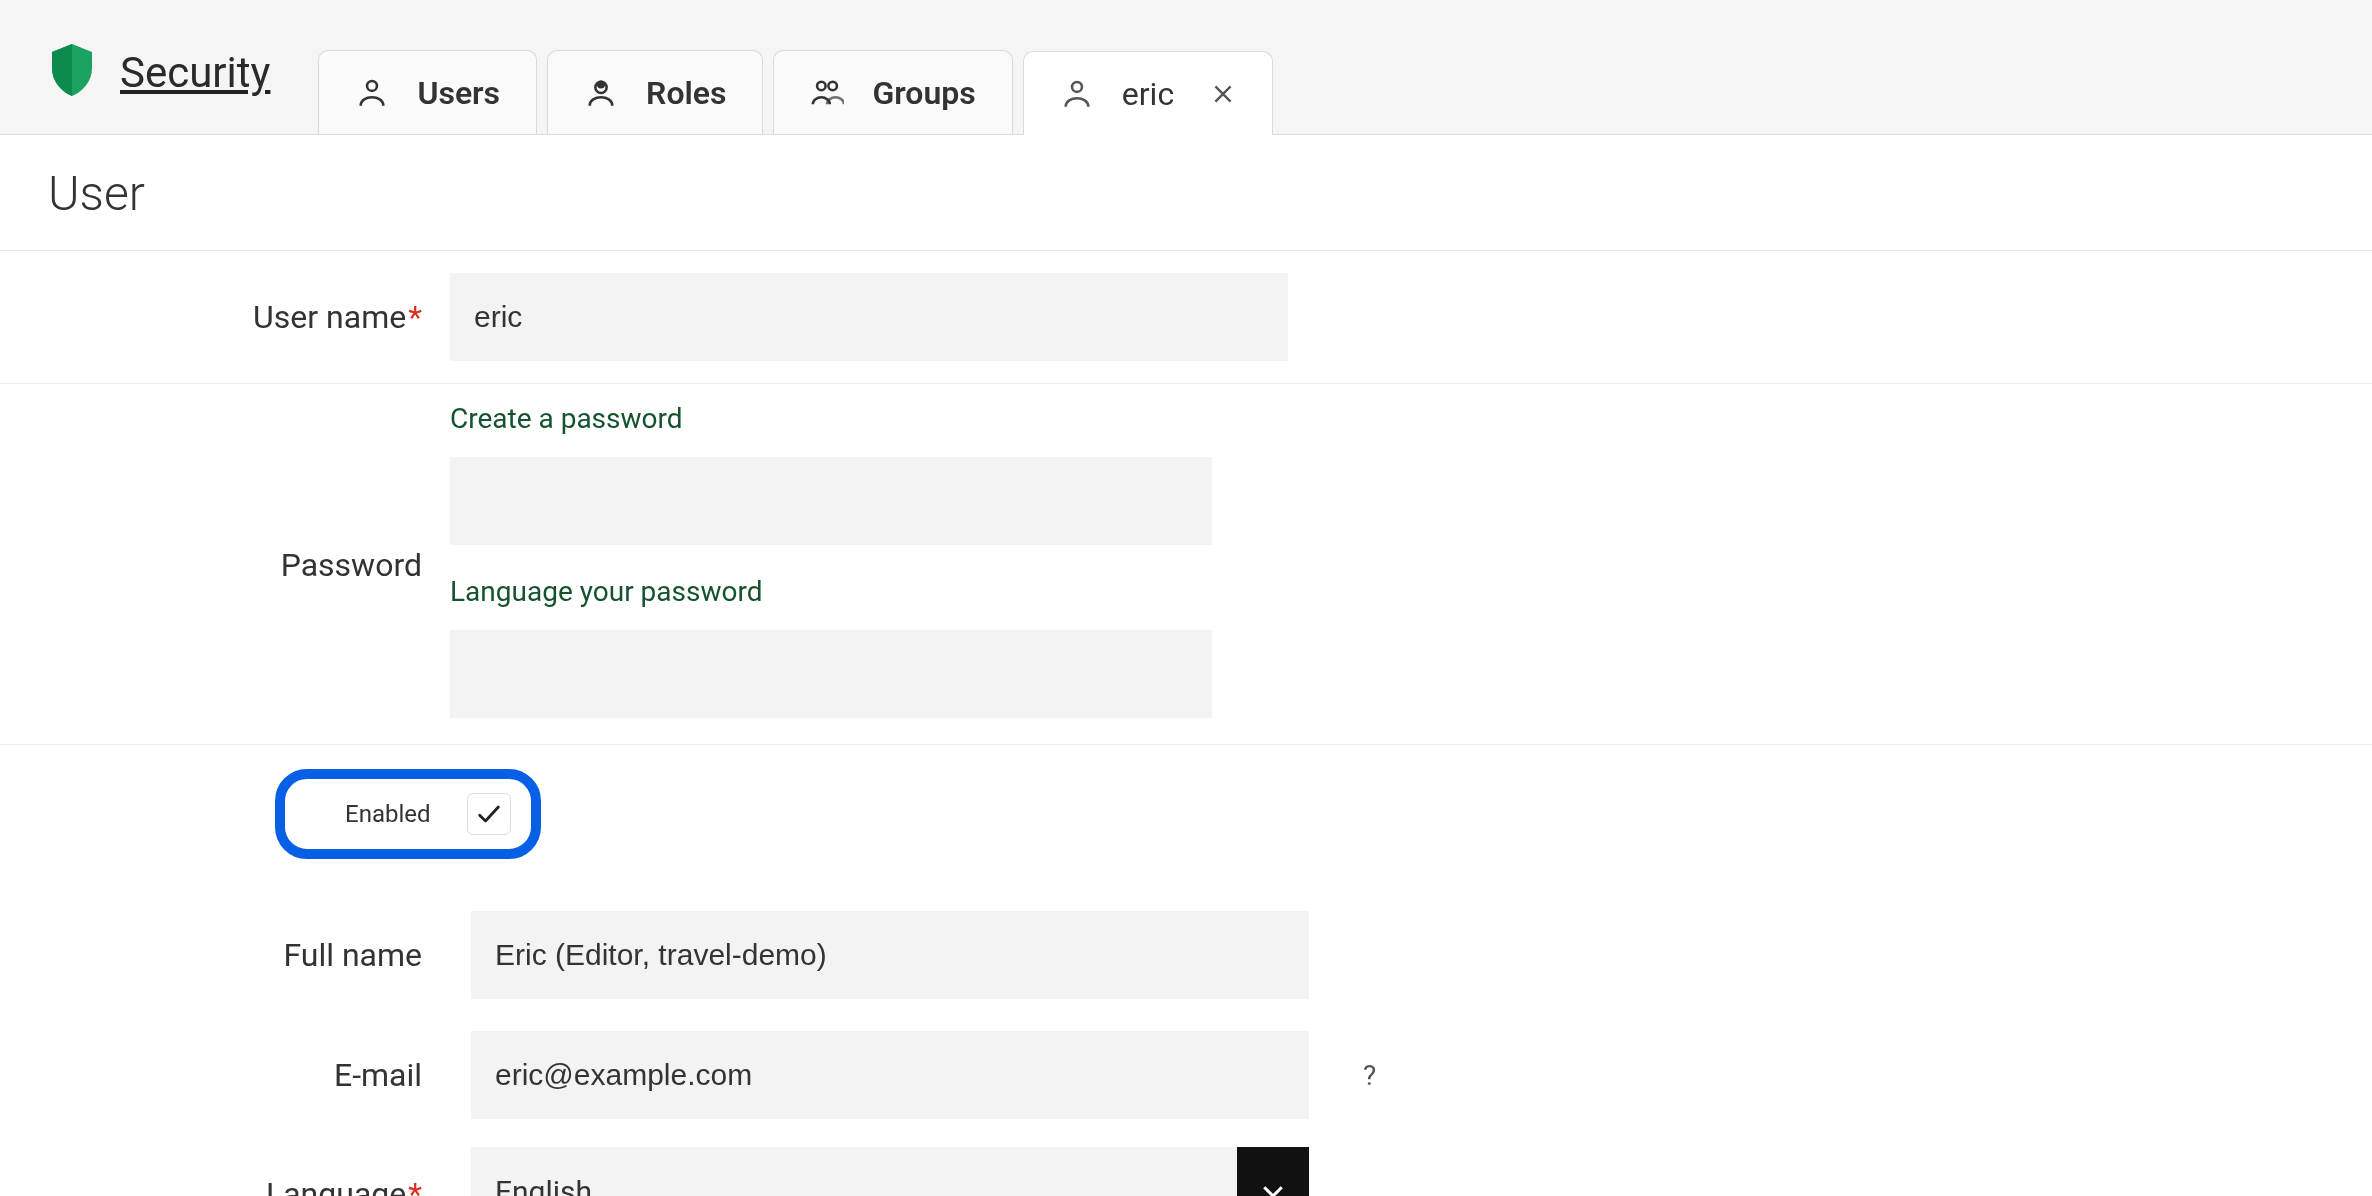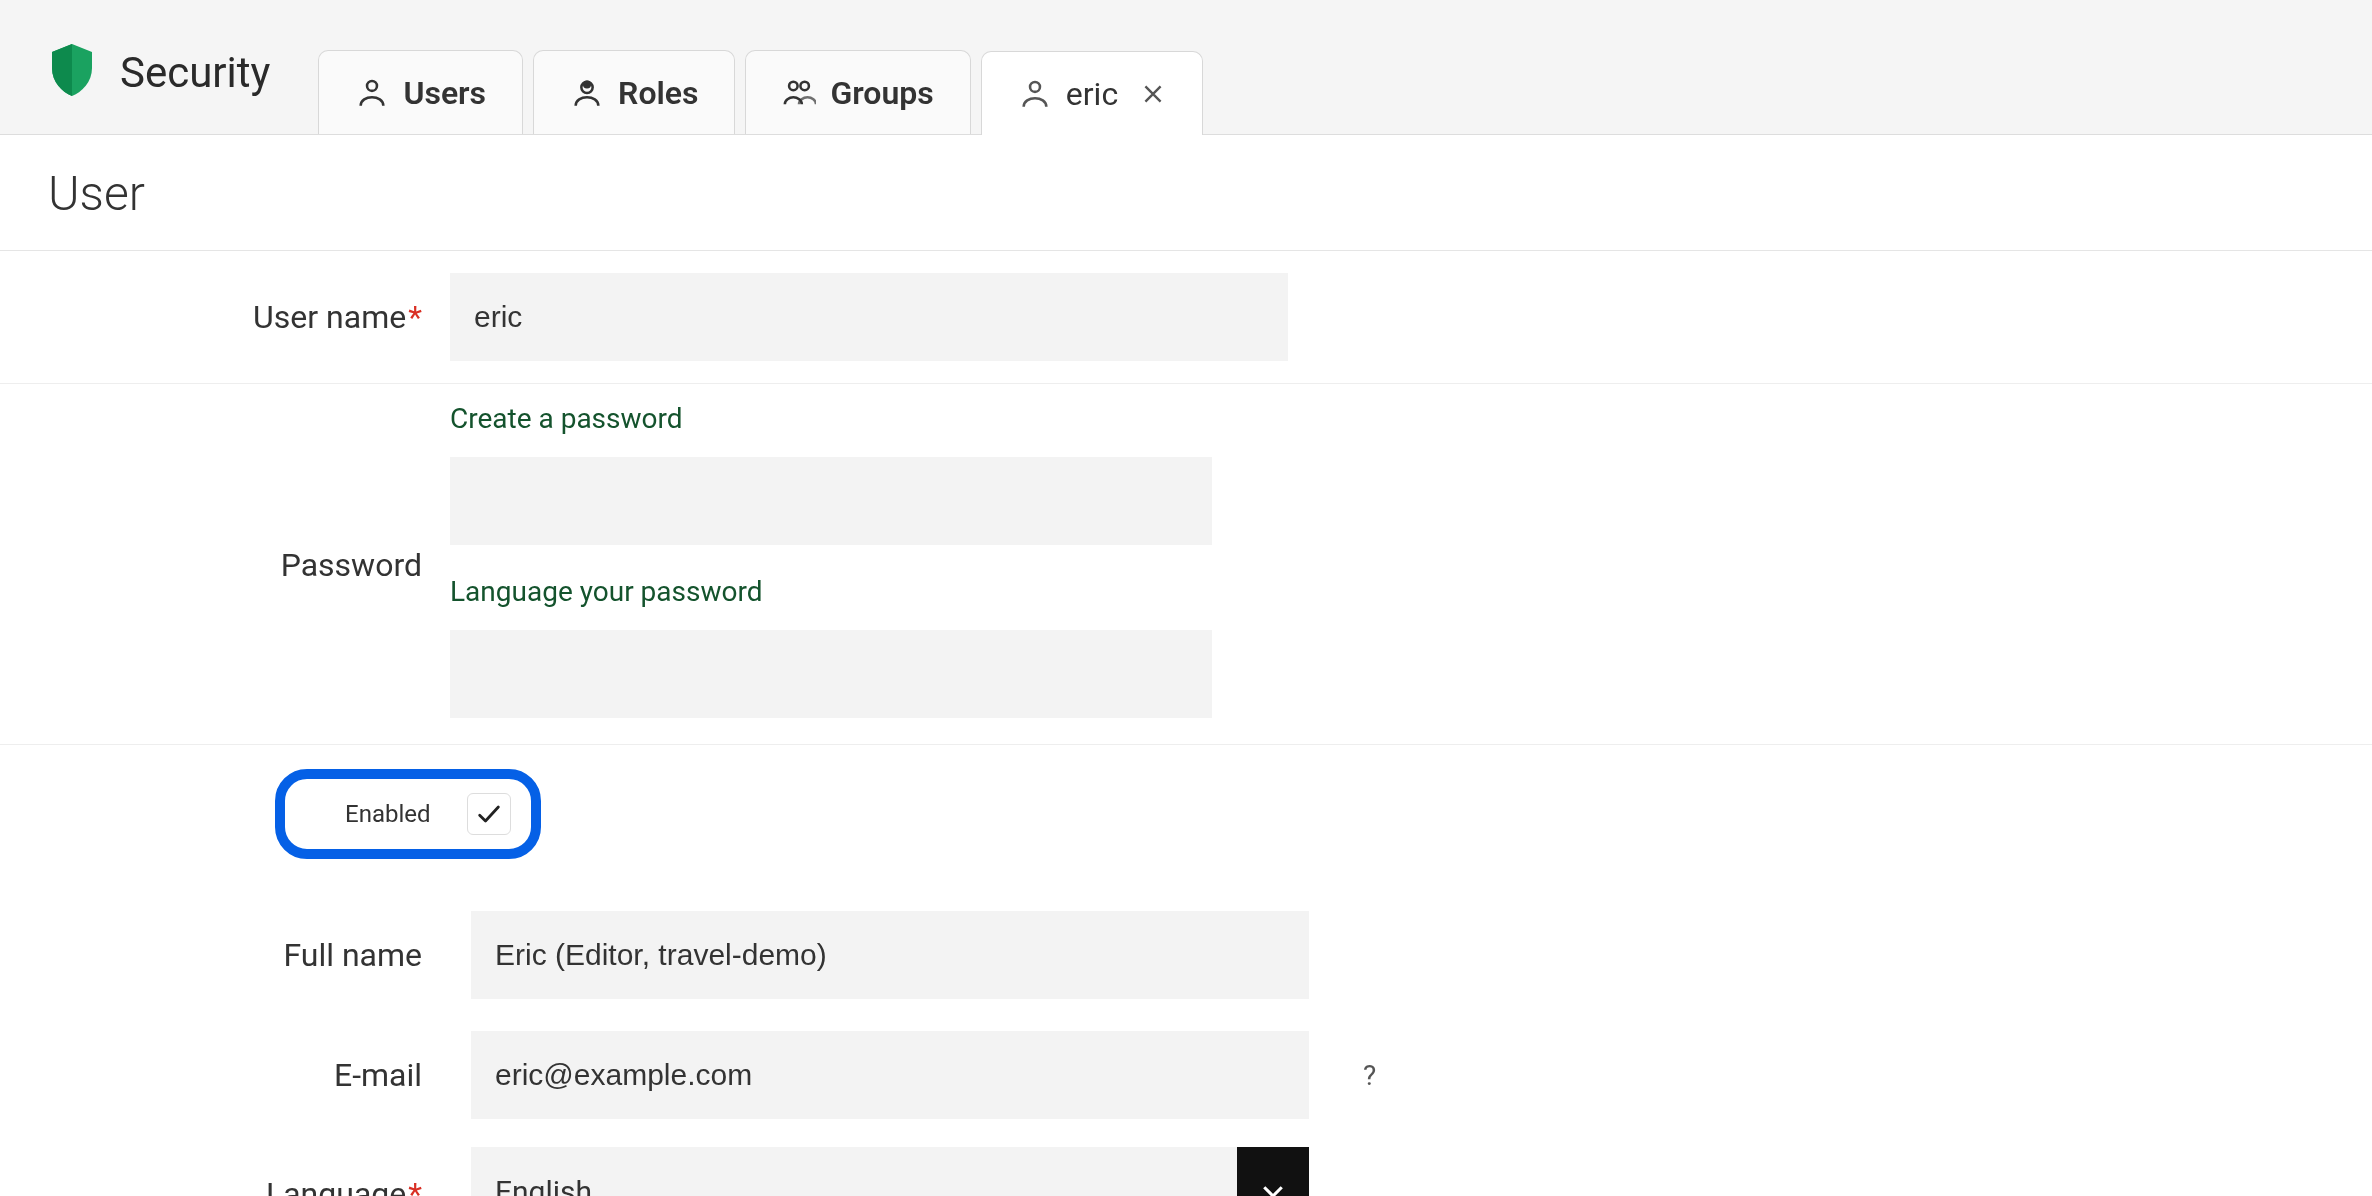--- a/index.html
+++ b/index.html
@@ -24,39 +24,40 @@
       align-items: flex-end;
       padding-left: 48px;
       height: 130px;
     }
     .brand {
       display: flex;
       align-items: center;
       gap: 24px;
       margin-right: 48px;
       padding-bottom: 32px;
+      text-decoration: underline;
     }
     .brand-icon svg {
       width: 48px;
       height: 56px;
     }
     .brand-label {
       font-size: 42px;
       font-weight: 400;
       color: #2a2a2a;
     }
     .tabs {
       display: flex;
       gap: 10px;
       align-items: flex-end;
     }
     .tab {
       display: flex;
       align-items: center;
-      gap: 14px;
+      gap: 28px;
       background: #fafafa;
       border: 1px solid #d8d8d8;
       border-bottom: none;
       border-radius: 10px 10px 0 0;
       padding: 24px 36px;
       font-size: 32px;
       font-weight: 600;
       color: #333;
       cursor: pointer;
       height: 84px;

